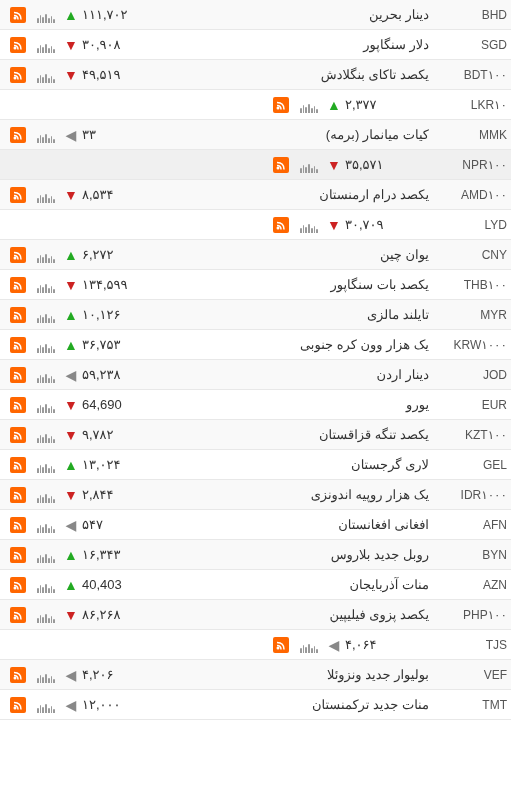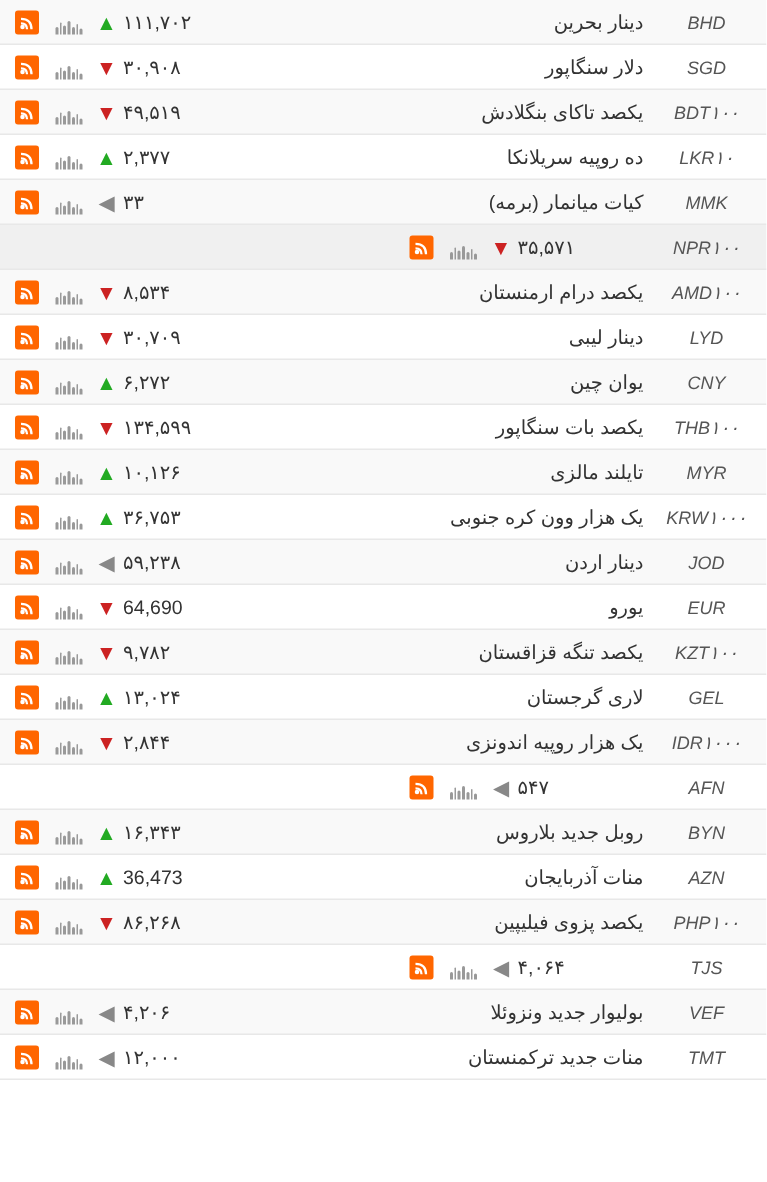--- a/index.html
+++ b/index.html
@@ -56,25 +56,24 @@
     }
     .col-name {
       flex: 1;
       text-align: right;
       font-size: 13px;
       color: #333;
       padding-right: 6px;
     }
     .col-code {
       width: 72px;
-      text-align: center;
+      text-align: right;
       font-size: 12px;
       color: #555;
       direction: ltr;
-      font-style: italic;
     }
     .rss-icon {
       width: 16px;
       height: 16px;
       background: #f60;
       border-radius: 2px;
       display: flex;
       align-items: center;
       justify-content: center;
       color: white;
@@ -193,21 +192,20 @@
           <svg width="10" height="10" viewBox="0 0 10 10">
             <circle cx="2" cy="8" r="1.5" fill="white"></circle>
             <path d="M1 5.5 Q5 5.5 5 9.5" stroke="white" stroke-width="1.5" fill="none"></path>
             <path d="M1 2.5 Q8 2.5 8 9.5" stroke="white" stroke-width="1.5" fill="none"></path>
           </svg>
         </div>
       </div>
     </div>
     <div class="row">
       <div class="col-code">LKR۱۰</div>
-      <div class="col-name">ده روپیه سریلانکا</div>
       <div class="col-value">۲,۳۷۷</div>
       <div class="col-arrow">
         <span class="arrow-up">▲</span>
       </div>
       <div class="col-chart">
         <div class="chart-icon">
           <span style="height:4px"></span>
           <span style="height:7px"></span>
           <span style="height:5px"></span>
           <span style="height:9px"></span>
@@ -304,21 +302,20 @@
           <svg width="10" height="10" viewBox="0 0 10 10">
             <circle cx="2" cy="8" r="1.5" fill="white"></circle>
             <path d="M1 5.5 Q5 5.5 5 9.5" stroke="white" stroke-width="1.5" fill="none"></path>
             <path d="M1 2.5 Q8 2.5 8 9.5" stroke="white" stroke-width="1.5" fill="none"></path>
           </svg>
         </div>
       </div>
     </div>
     <div class="row">
       <div class="col-code">LYD</div>
-      <div class="col-name">دینار لیبی</div>
       <div class="col-value">۳۰,۷۰۹</div>
       <div class="col-arrow">
         <span class="arrow-down">▼</span>
       </div>
       <div class="col-chart">
         <div class="chart-icon">
           <span style="height:4px"></span>
           <span style="height:7px"></span>
           <span style="height:5px"></span>
           <span style="height:9px"></span>
@@ -584,20 +581,21 @@
           <svg width="10" height="10" viewBox="0 0 10 10">
             <circle cx="2" cy="8" r="1.5" fill="white"></circle>
             <path d="M1 5.5 Q5 5.5 5 9.5" stroke="white" stroke-width="1.5" fill="none"></path>
             <path d="M1 2.5 Q8 2.5 8 9.5" stroke="white" stroke-width="1.5" fill="none"></path>
           </svg>
         </div>
       </div>
     </div>
     <div class="row">
       <div class="col-code">AFN</div>
+      <div class="col-name">افغانی افغانستان</div>
       <div class="col-value">۵۴۷</div>
       <div class="col-arrow">
         <span class="arrow-neutral">◀</span>
       </div>
       <div class="col-chart">
         <div class="chart-icon">
           <span style="height:4px"></span>
           <span style="height:7px"></span>
           <span style="height:5px"></span>
           <span style="height:9px"></span>
@@ -640,21 +638,21 @@
             <circle cx="2" cy="8" r="1.5" fill="white"></circle>
             <path d="M1 5.5 Q5 5.5 5 9.5" stroke="white" stroke-width="1.5" fill="none"></path>
             <path d="M1 2.5 Q8 2.5 8 9.5" stroke="white" stroke-width="1.5" fill="none"></path>
           </svg>
         </div>
       </div>
     </div>
     <div class="row">
       <div class="col-code">AZN</div>
       <div class="col-name">منات آذربایجان</div>
-      <div class="col-value">36,473</div>
+      <div class="col-value">40,403</div>
       <div class="col-arrow">
         <span class="arrow-up">▲</span>
       </div>
       <div class="col-chart">
         <div class="chart-icon">
           <span style="height:4px"></span>
           <span style="height:7px"></span>
           <span style="height:5px"></span>
           <span style="height:9px"></span>
           <span style="height:6px"></span>

